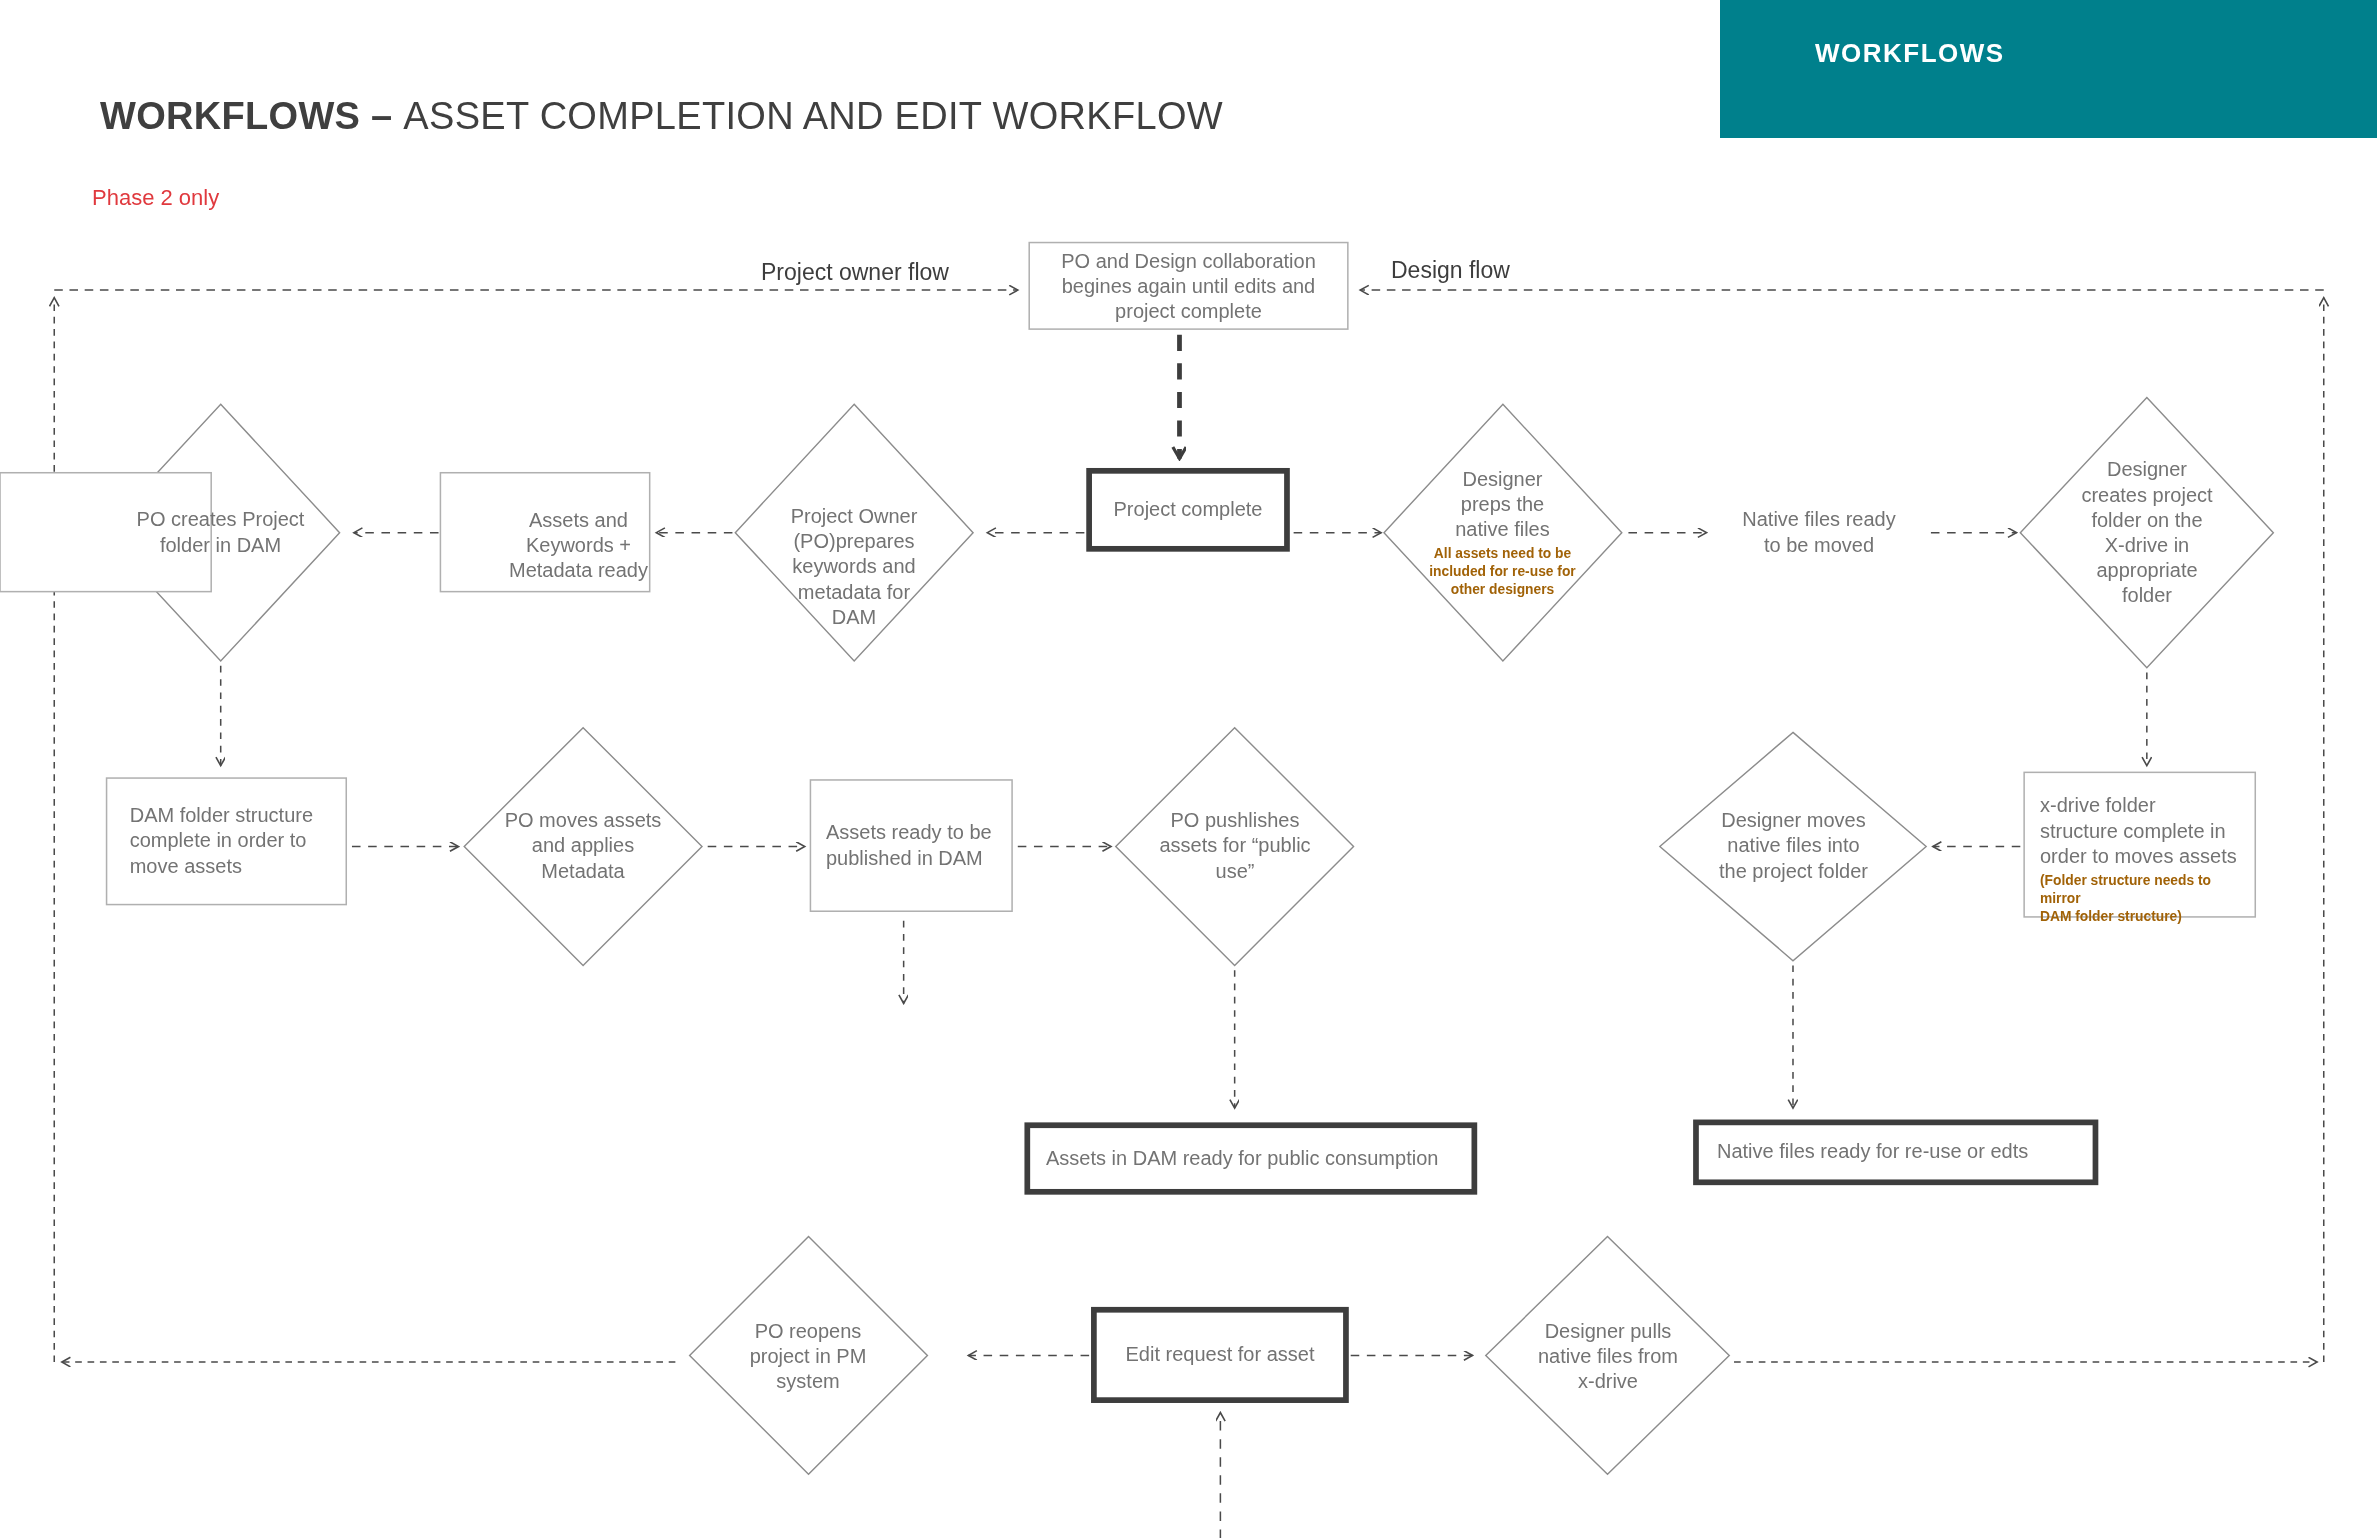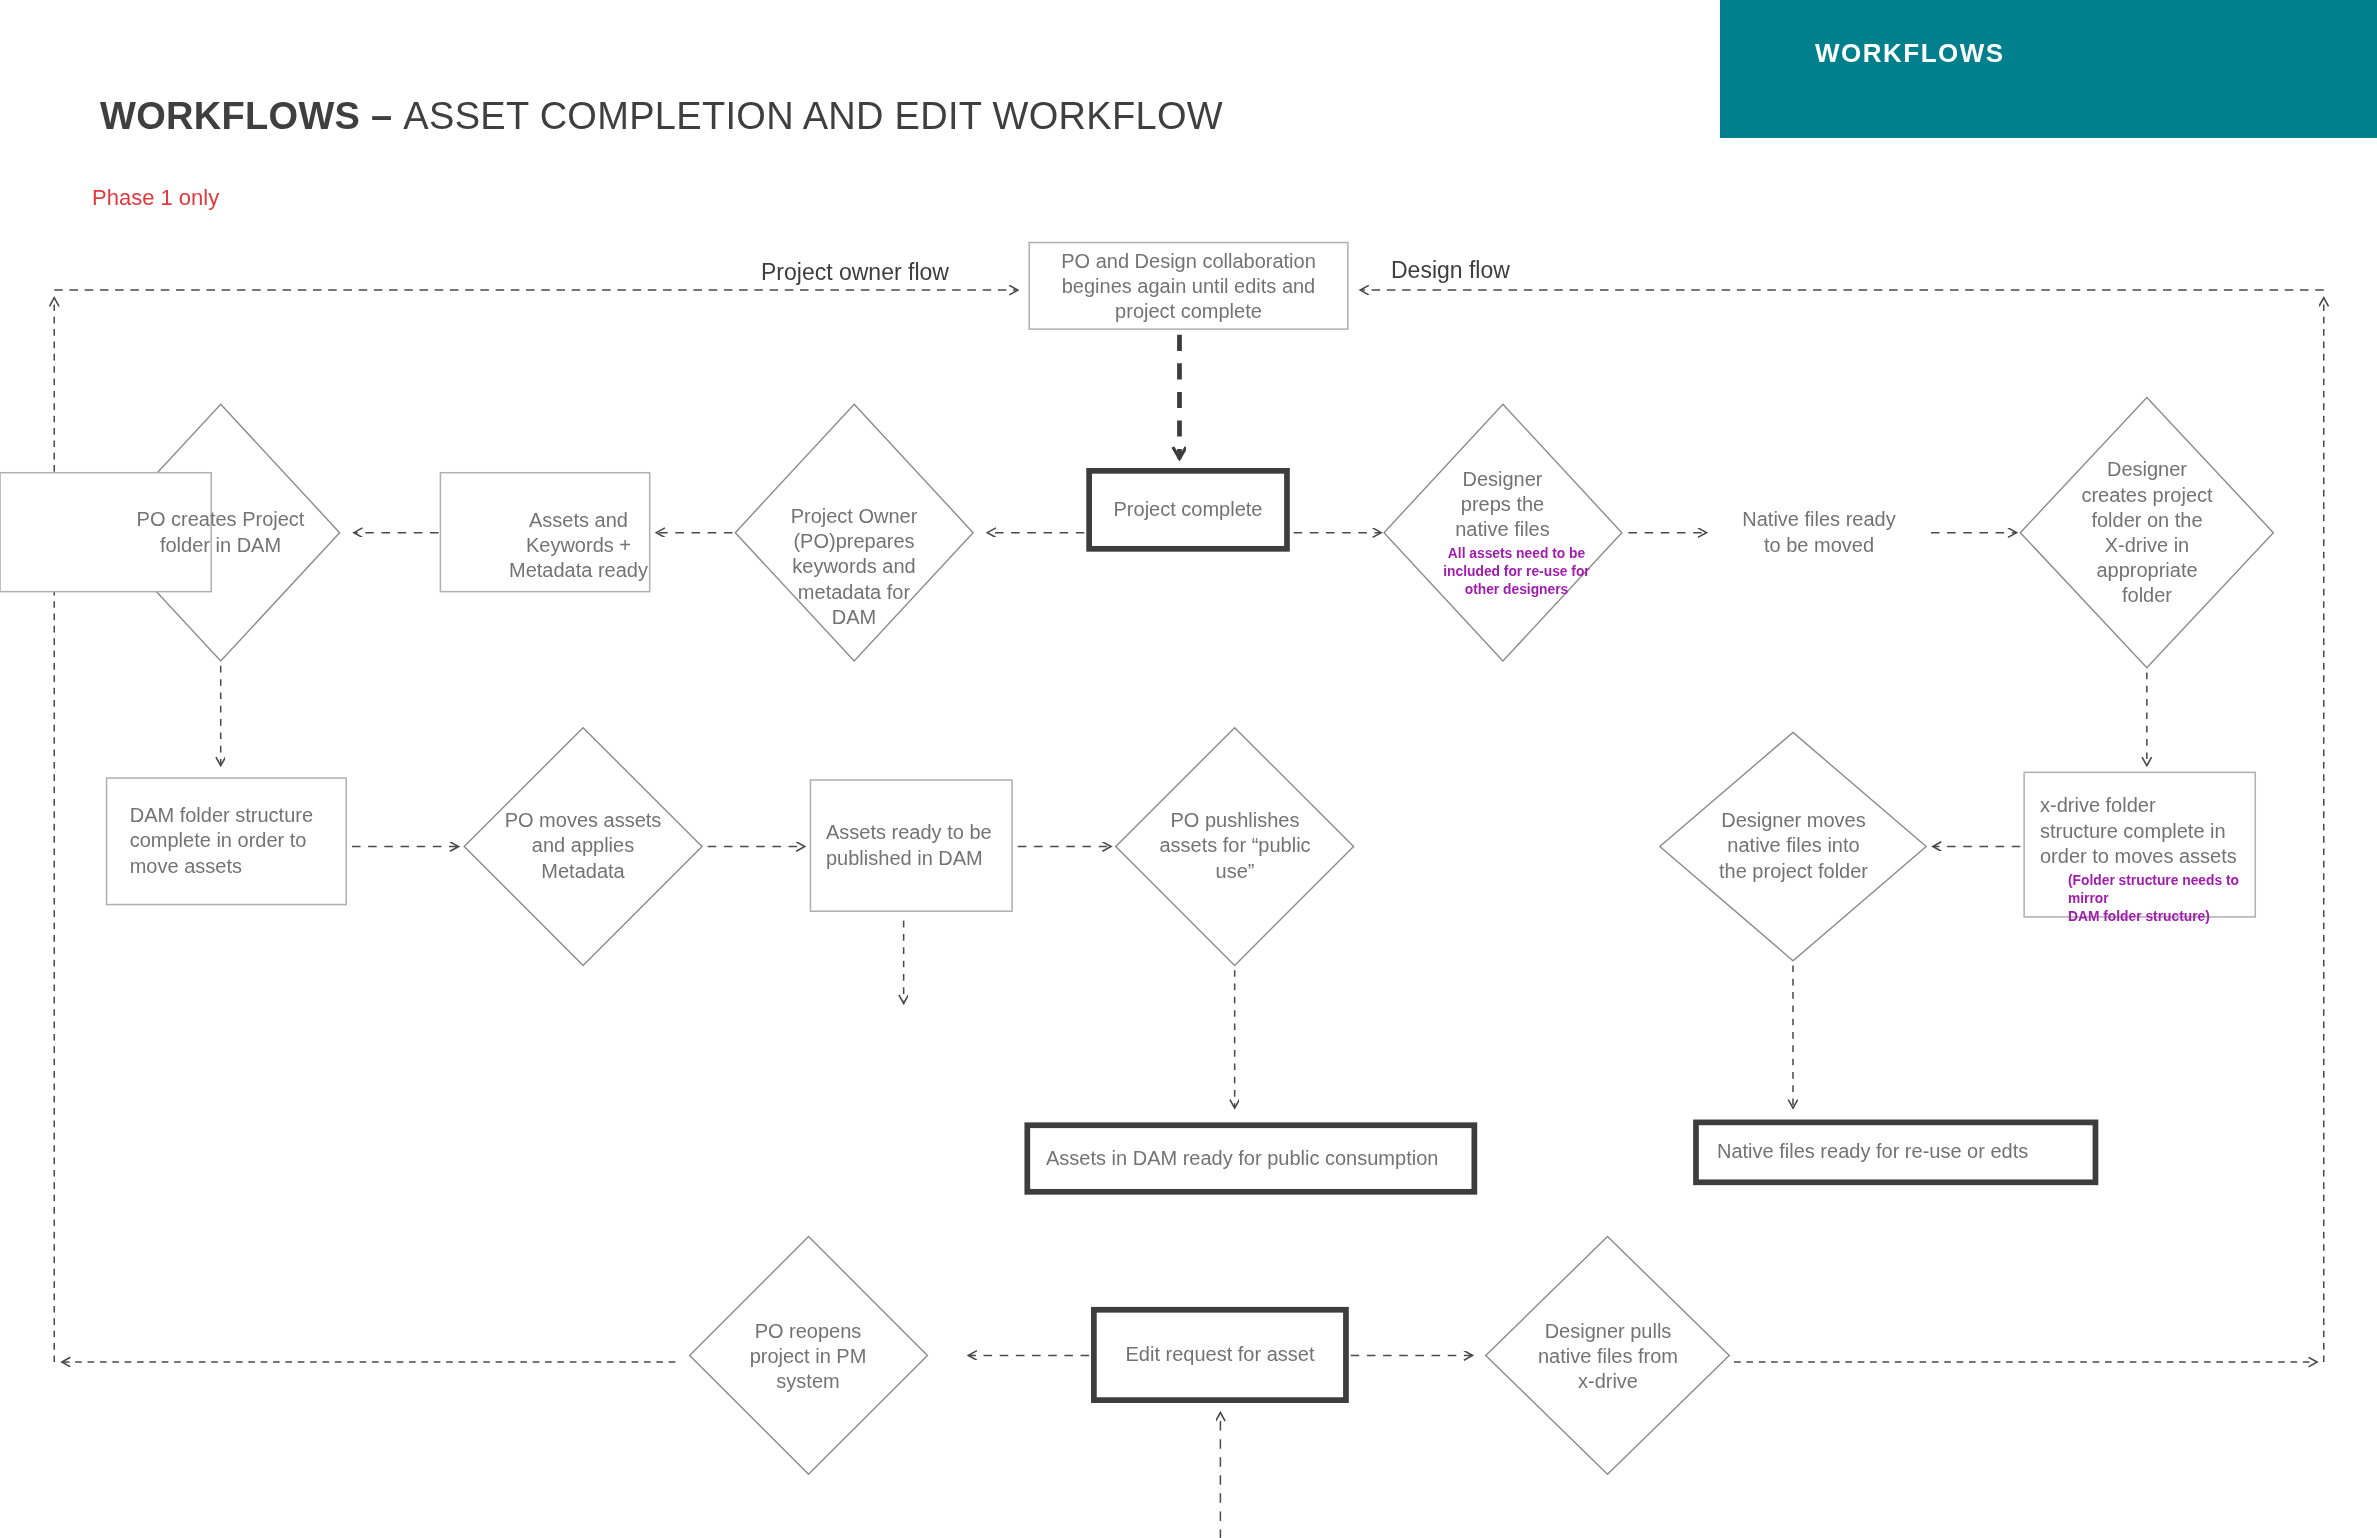--- a/index.html
+++ b/index.html
@@ -77,44 +77,43 @@
     align-items: flex-start;
     text-align: left;
   }
   .t-main {
     font-size: 20px;
     color: #737373;
     white-space: pre-line;
   }
   .t-note {
     font-size: 13.8px;
-    color: #a21caf;
+    color: #a16207;
     font-weight: bold;
     white-space: pre-line;
     line-height: 1.3;
     margin-top: 2.9px;
-    margin-left: 28px;
   }
   .t-note.left-note { text-align: left; }
 
   .flow-label {
     position: absolute;
     font-size: 23px;
     color: #3d3d3d;
     white-space: nowrap;
   }
 </style>
 </head>
 <body>
 
 <div id="banner"></div>
 <div id="banner-label">WORKFLOWS</div>
 
 <div id="title"><span class="strong">WORKFLOWS – </span><span>ASSET COMPLETION AND EDIT WORKFLOW</span></div>
-<div id="subtitle">Phase 1 only</div>
+<div id="subtitle">Phase 2 only</div>
 
 <div class="flow-label" style="left:761px; top:259px;">Project owner flow</div>
 <div class="flow-label" style="left:1391px; top:257px;">Design flow</div>
 
 <svg id="canvas" viewBox="0 0 2500 1618">
   <defs>
     <marker id="ah" markerWidth="12" markerHeight="12" refX="10" refY="5" orient="auto" markerUnits="userSpaceOnUse">
       <path d="M1,0 L10,5 L1,10" fill="none" stroke="#4a4a4a" stroke-width="1.7"></path>
     </marker>
     <marker id="ahb" markerWidth="16" markerHeight="16" refX="13" refY="7" orient="auto" markerUnits="userSpaceOnUse">

